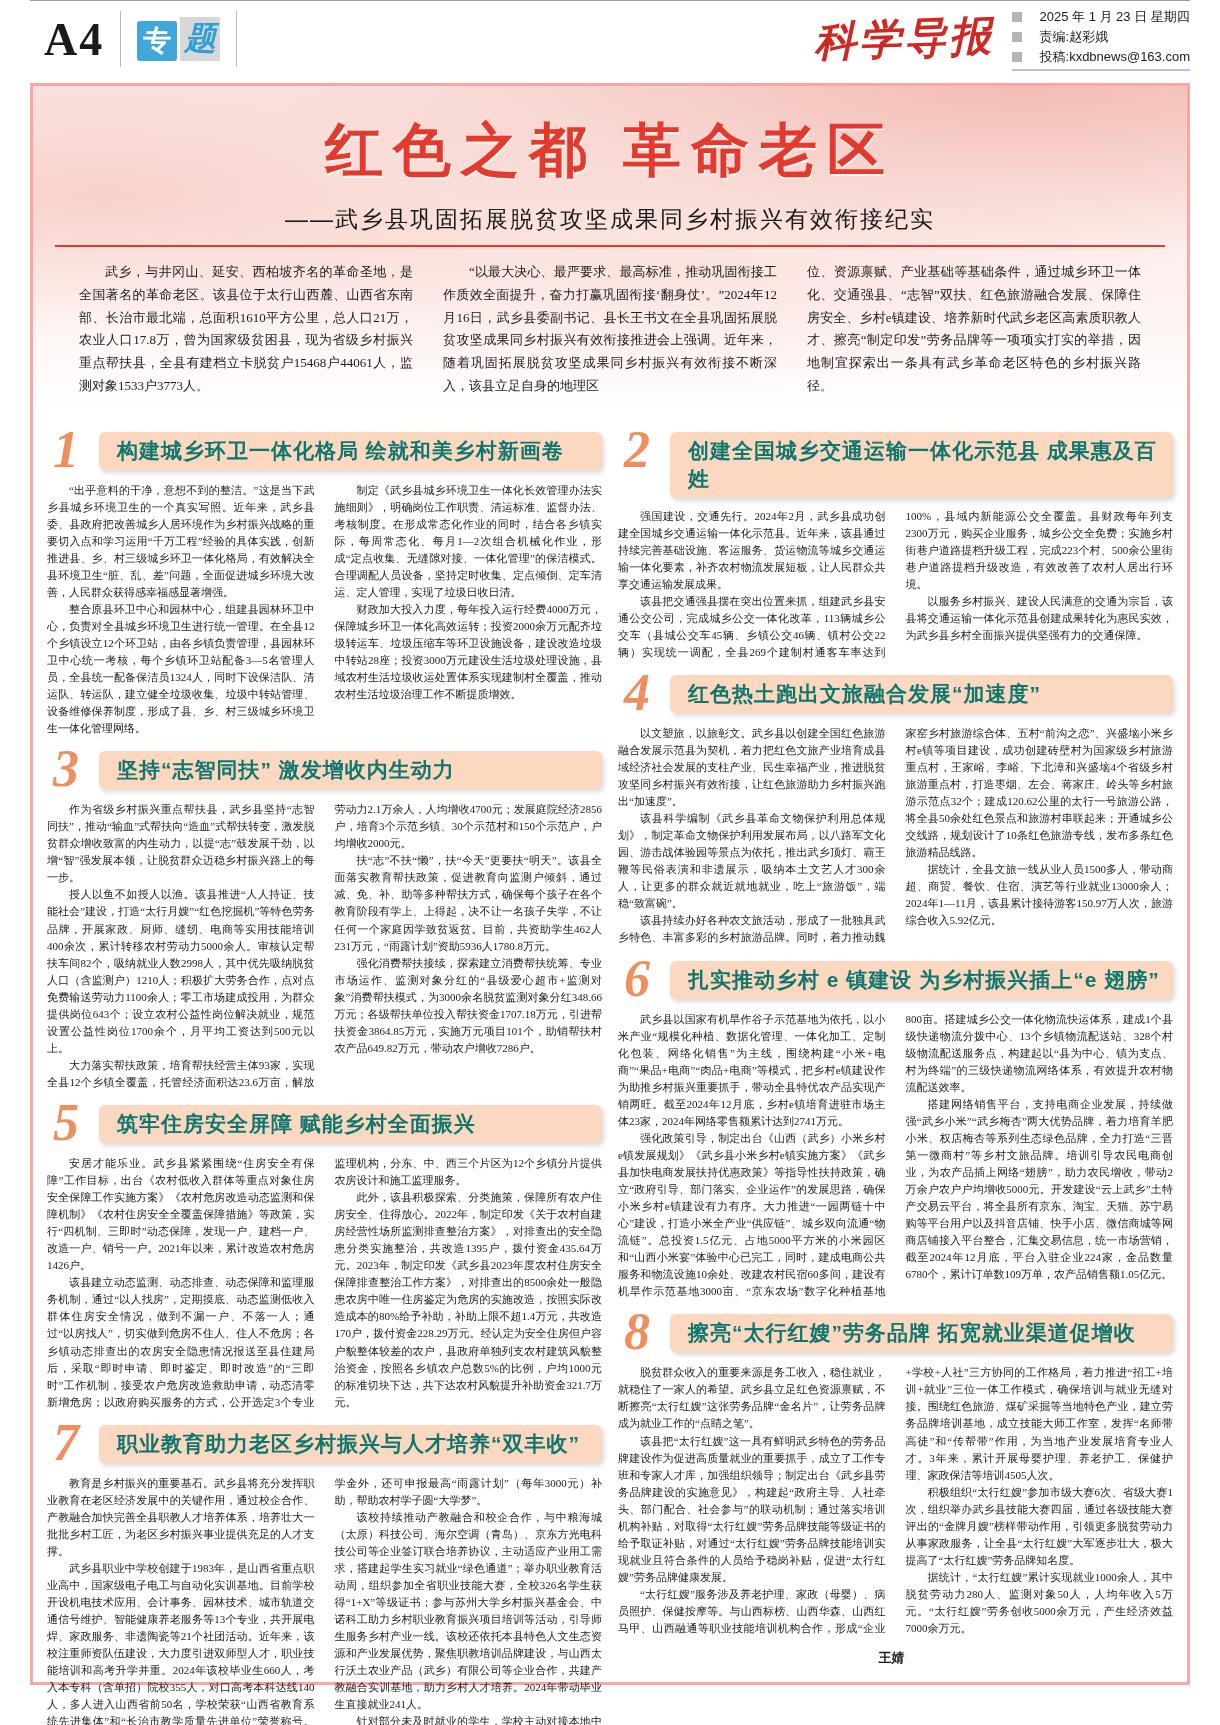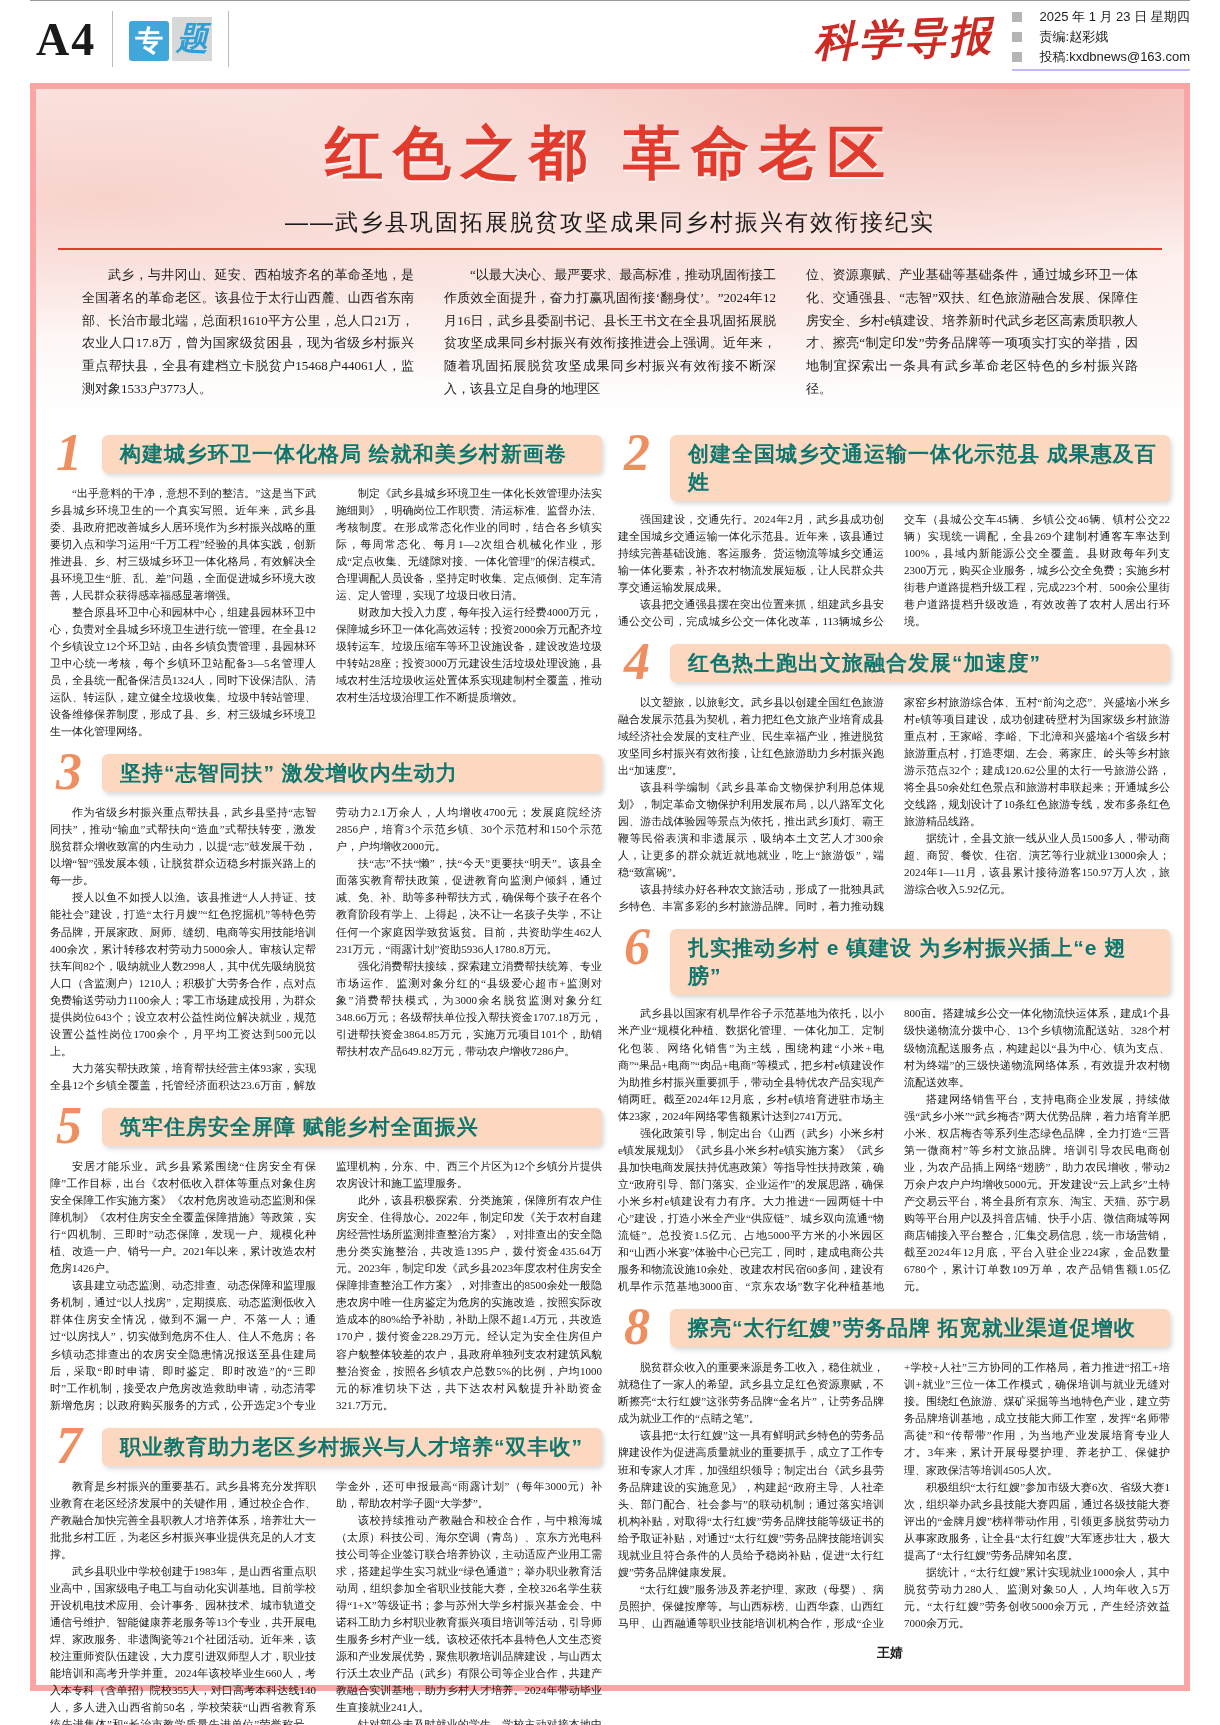--- a/index.html
+++ b/index.html
@@ -1,36 +1,36 @@
 <!DOCTYPE html>
 <html><head>
 <meta charset="utf-8">
 <style>
   html,body{margin:0;padding:0;background:#f2f2f2;}
   .page{position:relative;width:1220px;height:1725px;margin:0 auto;background:#ffffff;
         font-family:"Liberation Serif",serif;color:#1a1a1a;overflow:hidden;}
   
   .header{position:relative;height:82px;margin:0 30px;border-top:1px solid #9a9a9a;}
-  .header-left{position:absolute;left:6px;top:10px;display:flex;align-items:center;justify-content:space-between;}
+  .header-left{position:absolute;left:14px;top:10px;display:flex;align-items:center;justify-content:space-between;}
   .page-no{font-family:"Liberation Serif",serif;font-weight:bold;font-size:46px;letter-spacing:2px;}
   .vdiv{width:1px;height:56px;background:#bbb;margin:0 16px;}
   .topic-logo{display:flex;align-items:flex-end;gap:3px;}
   .topic-a{width:40px;height:40px;background:#41a7da;color:#fff;font-family:"Liberation Sans",sans-serif;
            font-weight:bold;font-size:28px;display:flex;align-items:center;justify-content:center;border-radius:3px;}
   .topic-b{width:40px;height:44px;background:#d8d8d8;color:#2f9fd6;font-family:"Liberation Serif",serif;
            font-weight:bold;font-style:italic;font-size:32px;display:flex;align-items:center;justify-content:center;}
   .header-right{position:absolute;right:0;top:6px;display:flex;align-items:center;gap:18px;}
   .masthead{color:#ce2a24;font-family:"Liberation Serif",serif;font-weight:bold;font-style:italic;
             font-size:42px;letter-spacing:3px;transform:rotate(-2deg);}
   .pubinfo{font-family:"Liberation Sans",sans-serif;font-size:13px;line-height:1.55;}
   .pubinfo .row{display:flex;align-items:center;gap:18px;white-space:nowrap;}
   .sq{display:inline-block;width:10px;height:10px;background:#b5b5b5;}
   .pubinfo .row:last-child{border-bottom:2px solid #c4b5fd;padding-bottom:2px;}
   
-  .frame{position:relative;margin:0 30px;height:1596px;border:6px solid #fca5a5;background:#fff;}
+  .frame{position:relative;margin:0 30px;height:1596px;border:3px solid #fca5a5;background:#fff;}
   .banner{position:relative;padding-top:26px;
      background:
        radial-gradient(120% 95% at 86% 0%, rgba(236,148,136,0.50), rgba(236,148,136,0) 55%),
        radial-gradient(80% 70% at 6% 34%, rgba(243,178,168,0.45), rgba(243,178,168,0) 60%),
        radial-gradient(70% 60% at 55% 55%, rgba(248,205,197,0.40), rgba(248,205,197,0) 65%),
        linear-gradient(180deg,#fae5e1 0%,#fdf2f0 62%,#ffffff 100%);}
   .main-title{ text-align:center;color:#e23a2d;font-weight:900;font-size:58px;letter-spacing:10px;
      font-family:"Liberation Sans",sans-serif; text-shadow:1px 2px 0 rgba(255,255,255,.8);}
   .sub-title{text-align:center;font-weight:normal;font-size:23px;letter-spacing:2px;margin-top:14px;
      font-family:"Liberation Sans",sans-serif;}
@@ -125,21 +125,21 @@
               <p>扶“志”不扶“懒”，扶“今天”更要扶“明天”。该县全面落实教育帮扶政策，促进教育向监测户倾斜，通过减、免、补、助等多种帮扶方式，确保每个孩子在各个教育阶段有学上、上得起，决不让一名孩子失学，不让任何一个家庭因学致贫返贫。目前，共资助学生462人231万元，“雨露计划”资助5936人1780.8万元。</p>
               <p>强化消费帮扶接续，探索建立消费帮扶统筹、专业市场运作、监测对象分红的“县级爱心超市+监测对象”消费帮扶模式，为3000余名脱贫监测对象分红348.66万元；各级帮扶单位投入帮扶资金1707.18万元，引进帮扶资金3864.85万元，实施万元项目101个，助销帮扶村农产品649.82万元，带动农户增收7286户。</p>
             </div>
           </section>
           <section class="sec">
             <div class="sec-head">
               <span class="sec-num">5</span>
               <div class="sec-band"><span class="sec-title">筑牢住房安全屏障 赋能乡村全面振兴</span></div>
             </div>
             <div class="sec-body">
-              <p>安居才能乐业。武乡县紧紧围绕“住房安全有保障”工作目标，出台《农村低收入群体等重点对象住房安全保障工作实施方案》《农村危房改造动态监测和保障机制》《农村住房安全全覆盖保障措施》等政策，实行“四机制、三即时”动态保障，发现一户、规模化种植、改造一户、销号一户。2021年以来，累计改造农村危房1426户。</p>
+              <p>安居才能乐业。武乡县紧紧围绕“住房安全有保障”工作目标，出台《农村低收入群体等重点对象住房安全保障工作实施方案》《农村危房改造动态监测和保障机制》《农村住房安全全覆盖保障措施》等政策，实行“四机制、三即时”动态保障，发现一户、建档一户、改造一户、销号一户。2021年以来，累计改造农村危房1426户。</p>
               <p>该县建立动态监测、动态排查、动态保障和监理服务机制，通过“以人找房”，定期摸底、动态监测低收入群体住房安全情况，做到不漏一户、不落一人；通过“以房找人”，切实做到危房不住人、住人不危房；各乡镇动态排查出的农房安全隐患情况报送至县住建局后，采取“即时申请、即时鉴定、即时改造”的“三即时”工作机制，接受农户危房改造救助申请，动态清零新增危房；以政府购买服务的方式，公开选定3个专业监理机构，分东、中、西三个片区为12个乡镇分片提供农房设计和施工监理服务。</p>
               <p>此外，该县积极探索、分类施策，保障所有农户住房安全、住得放心。2022年，制定印发《关于农村自建房经营性场所监测排查整治方案》，对排查出的安全隐患分类实施整治，共改造1395户，拨付资金435.64万元。2023年，制定印发《武乡县2023年度农村住房安全保障排查整治工作方案》，对排查出的8500余处一般隐患农房中唯一住房鉴定为危房的实施改造，按照实际改造成本的80%给予补助，补助上限不超1.4万元，共改造170户，拨付资金228.29万元。经认定为安全住房但户容户貌整体较差的农户，县政府单独列支农村建筑风貌整治资金，按照各乡镇农户总数5%的比例，户均1000元的标准切块下达，共下达农村风貌提升补助资金321.7万元。</p>
             </div>
           </section>
           <section class="sec">
             <div class="sec-head">
               <span class="sec-num">7</span>
               <div class="sec-band"><span class="sec-title">职业教育助力老区乡村振兴与人才培养“双丰收”</span></div>
             </div>
             <div class="sec-body">
@@ -152,20 +152,21 @@
         </div>
       <div class="col">
           <section class="sec">
             <div class="sec-head">
               <span class="sec-num">2</span>
               <div class="sec-band"><span class="sec-title">创建全国城乡交通运输一体化示范县 成果惠及百姓</span></div>
             </div>
             <div class="sec-body">
               <p>强国建设，交通先行。2024年2月，武乡县成功创建全国城乡交通运输一体化示范县。近年来，该县通过持续完善基础设施、客运服务、货运物流等城乡交通运输一体化要素，补齐农村物流发展短板，让人民群众共享交通运输发展成果。</p>
               <p>该县把交通强县摆在突出位置来抓，组建武乡县安通公交公司，完成城乡公交一体化改革，113辆城乡公交车（县城公交车45辆、乡镇公交46辆、镇村公交22辆）实现统一调配，全县269个建制村通客车率达到100%，县域内新能源公交全覆盖。县财政每年列支2300万元，购买企业服务，城乡公交全免费；实施乡村街巷户道路提档升级工程，完成223个村、500余公里街巷户道路提档升级改造，有效改善了农村人居出行环境。</p>
+              <p>以服务乡村振兴、建设人民满意的交通为宗旨，该县将交通运输一体化示范县创建成果转化为惠民实效，为武乡县乡村全面振兴提供坚强有力的交通保障。</p>
             </div>
           </section>
           <section class="sec">
             <div class="sec-head">
               <span class="sec-num">4</span>
               <div class="sec-band"><span class="sec-title">红色热土跑出文旅融合发展“加速度”</span></div>
             </div>
             <div class="sec-body">
               <p>以文塑旅，以旅彰文。武乡县以创建全国红色旅游融合发展示范县为契机，着力把红色文旅产业培育成县域经济社会发展的支柱产业、民生幸福产业，推进脱贫攻坚同乡村振兴有效衔接，让红色旅游助力乡村振兴跑出“加速度”。</p>
               <p>该县科学编制《武乡县革命文物保护利用总体规划》，制定革命文物保护利用发展布局，以八路军文化园、游击战体验园等景点为依托，推出武乡顶灯、霸王鞭等民俗表演和非遗展示，吸纳本土文艺人才300余人，让更多的群众就近就地就业，吃上“旅游饭”，端稳“致富碗”。</p>

